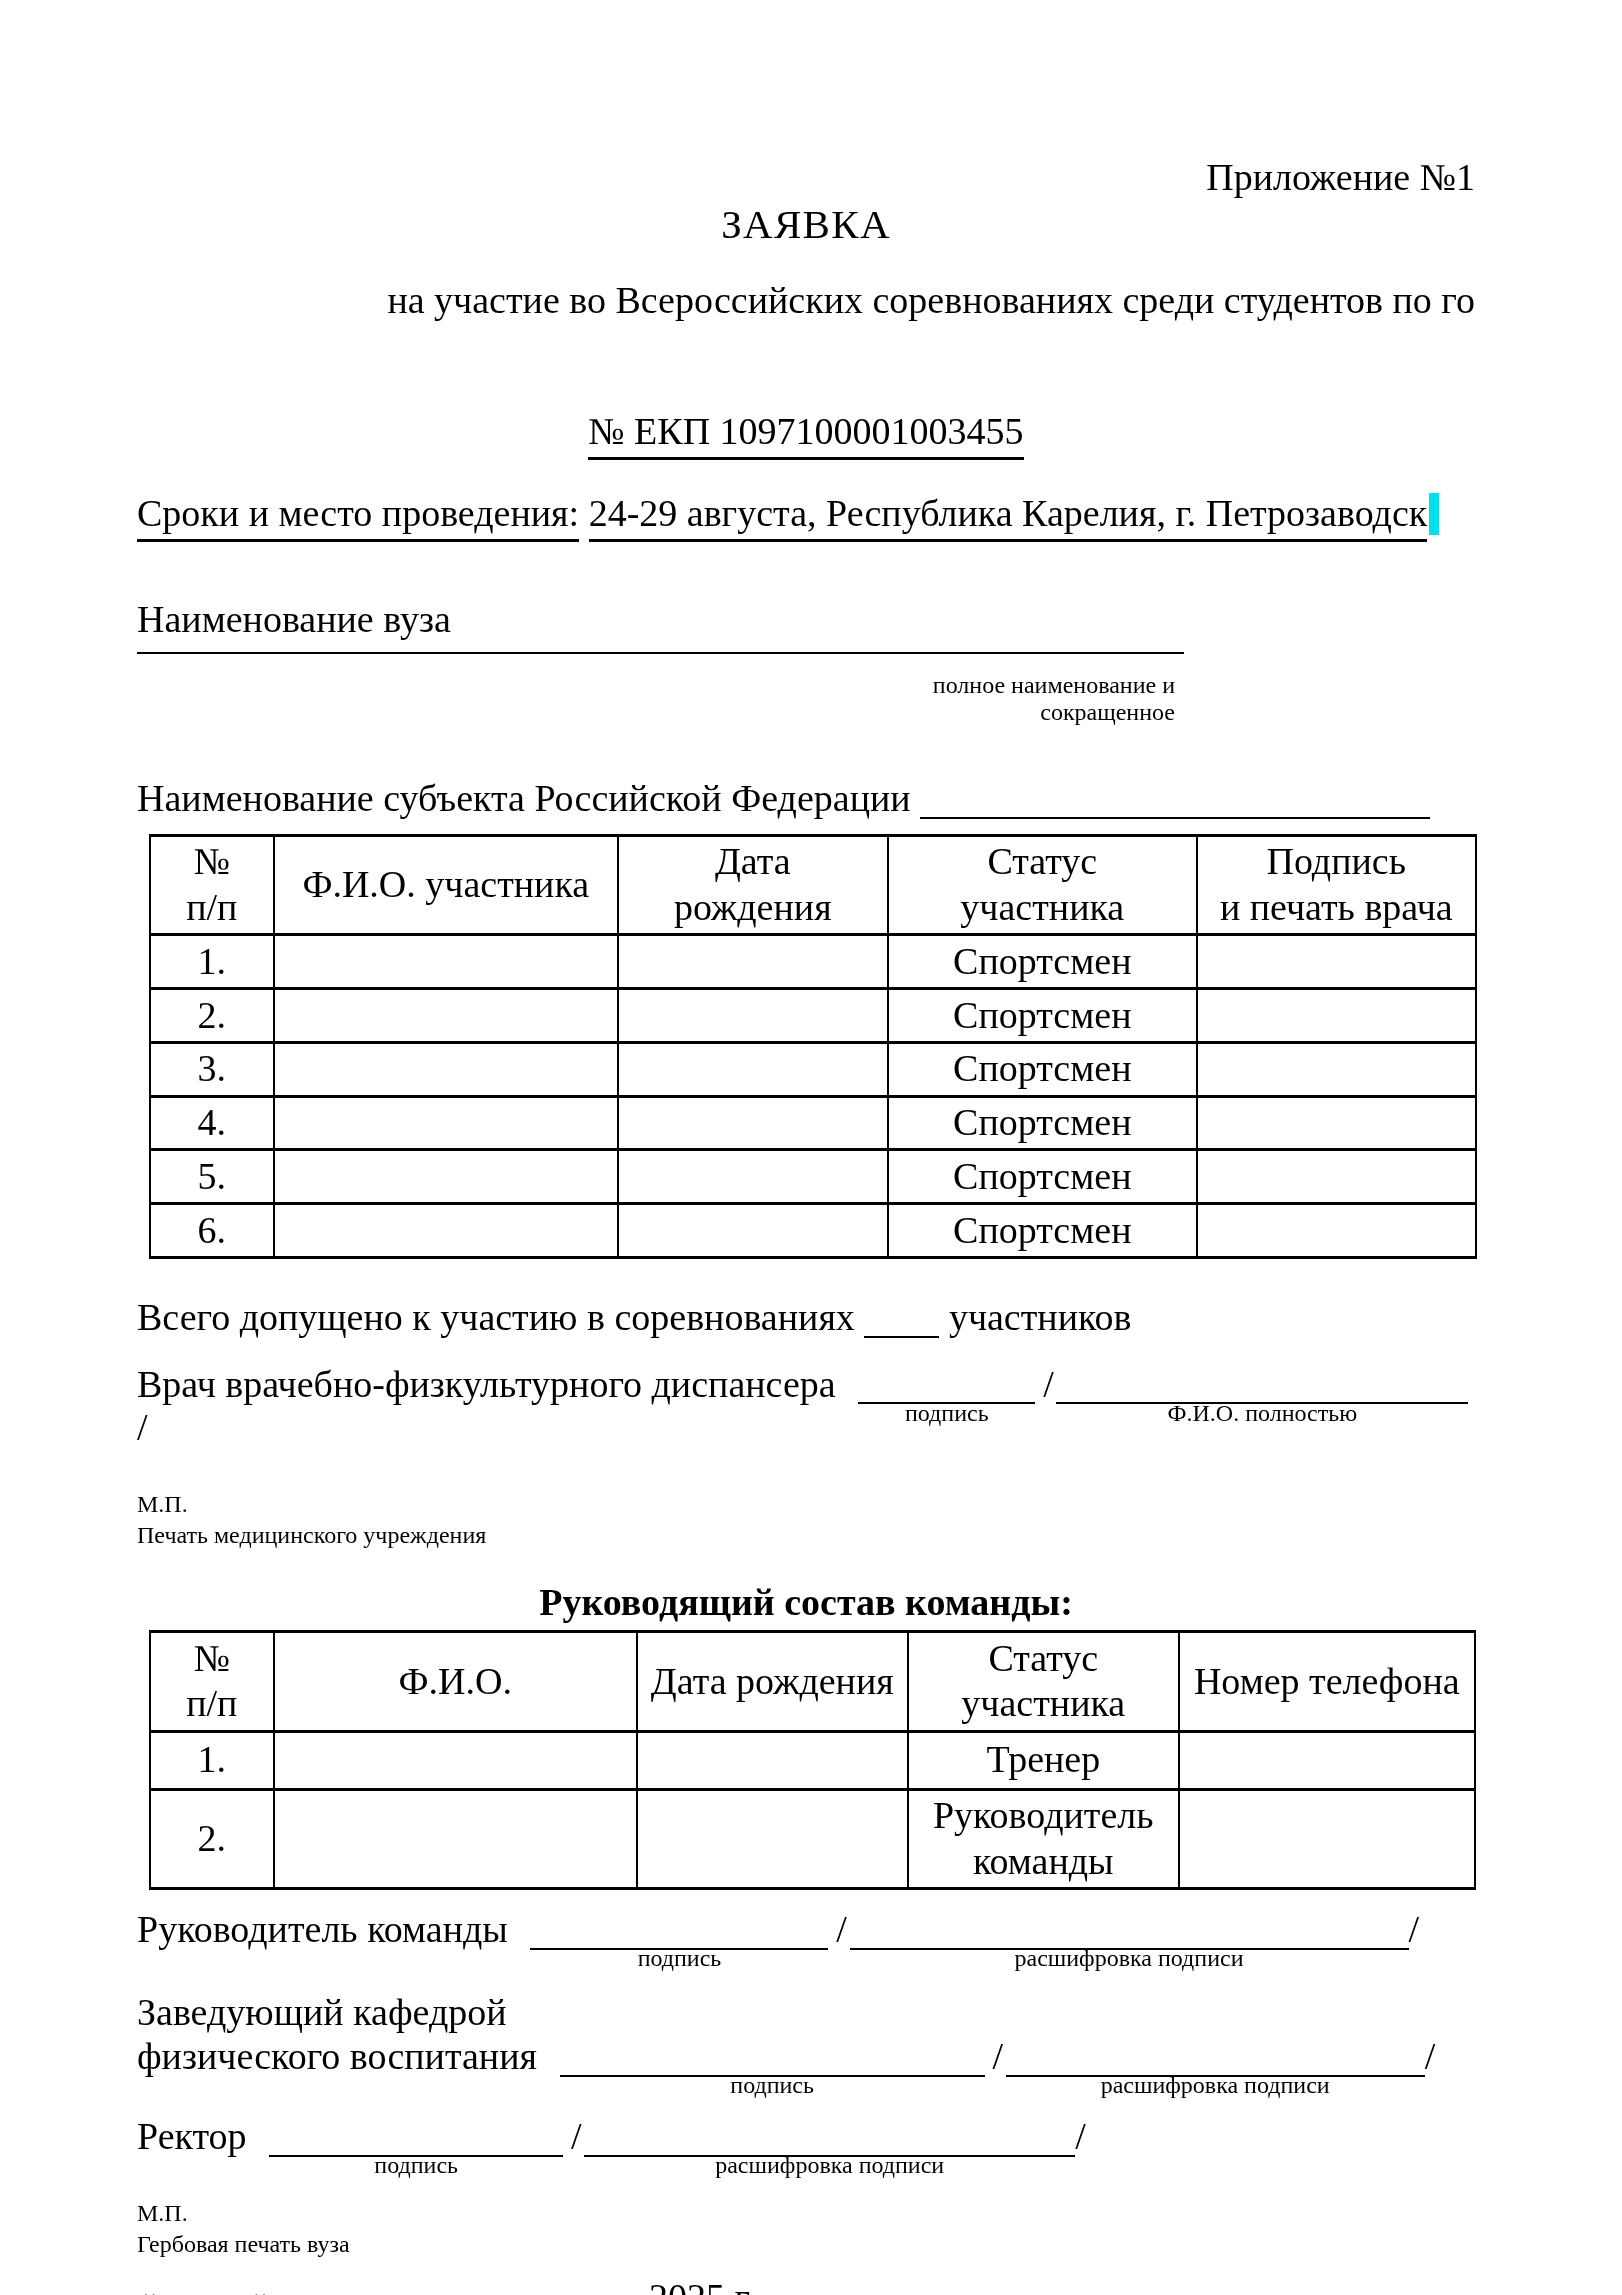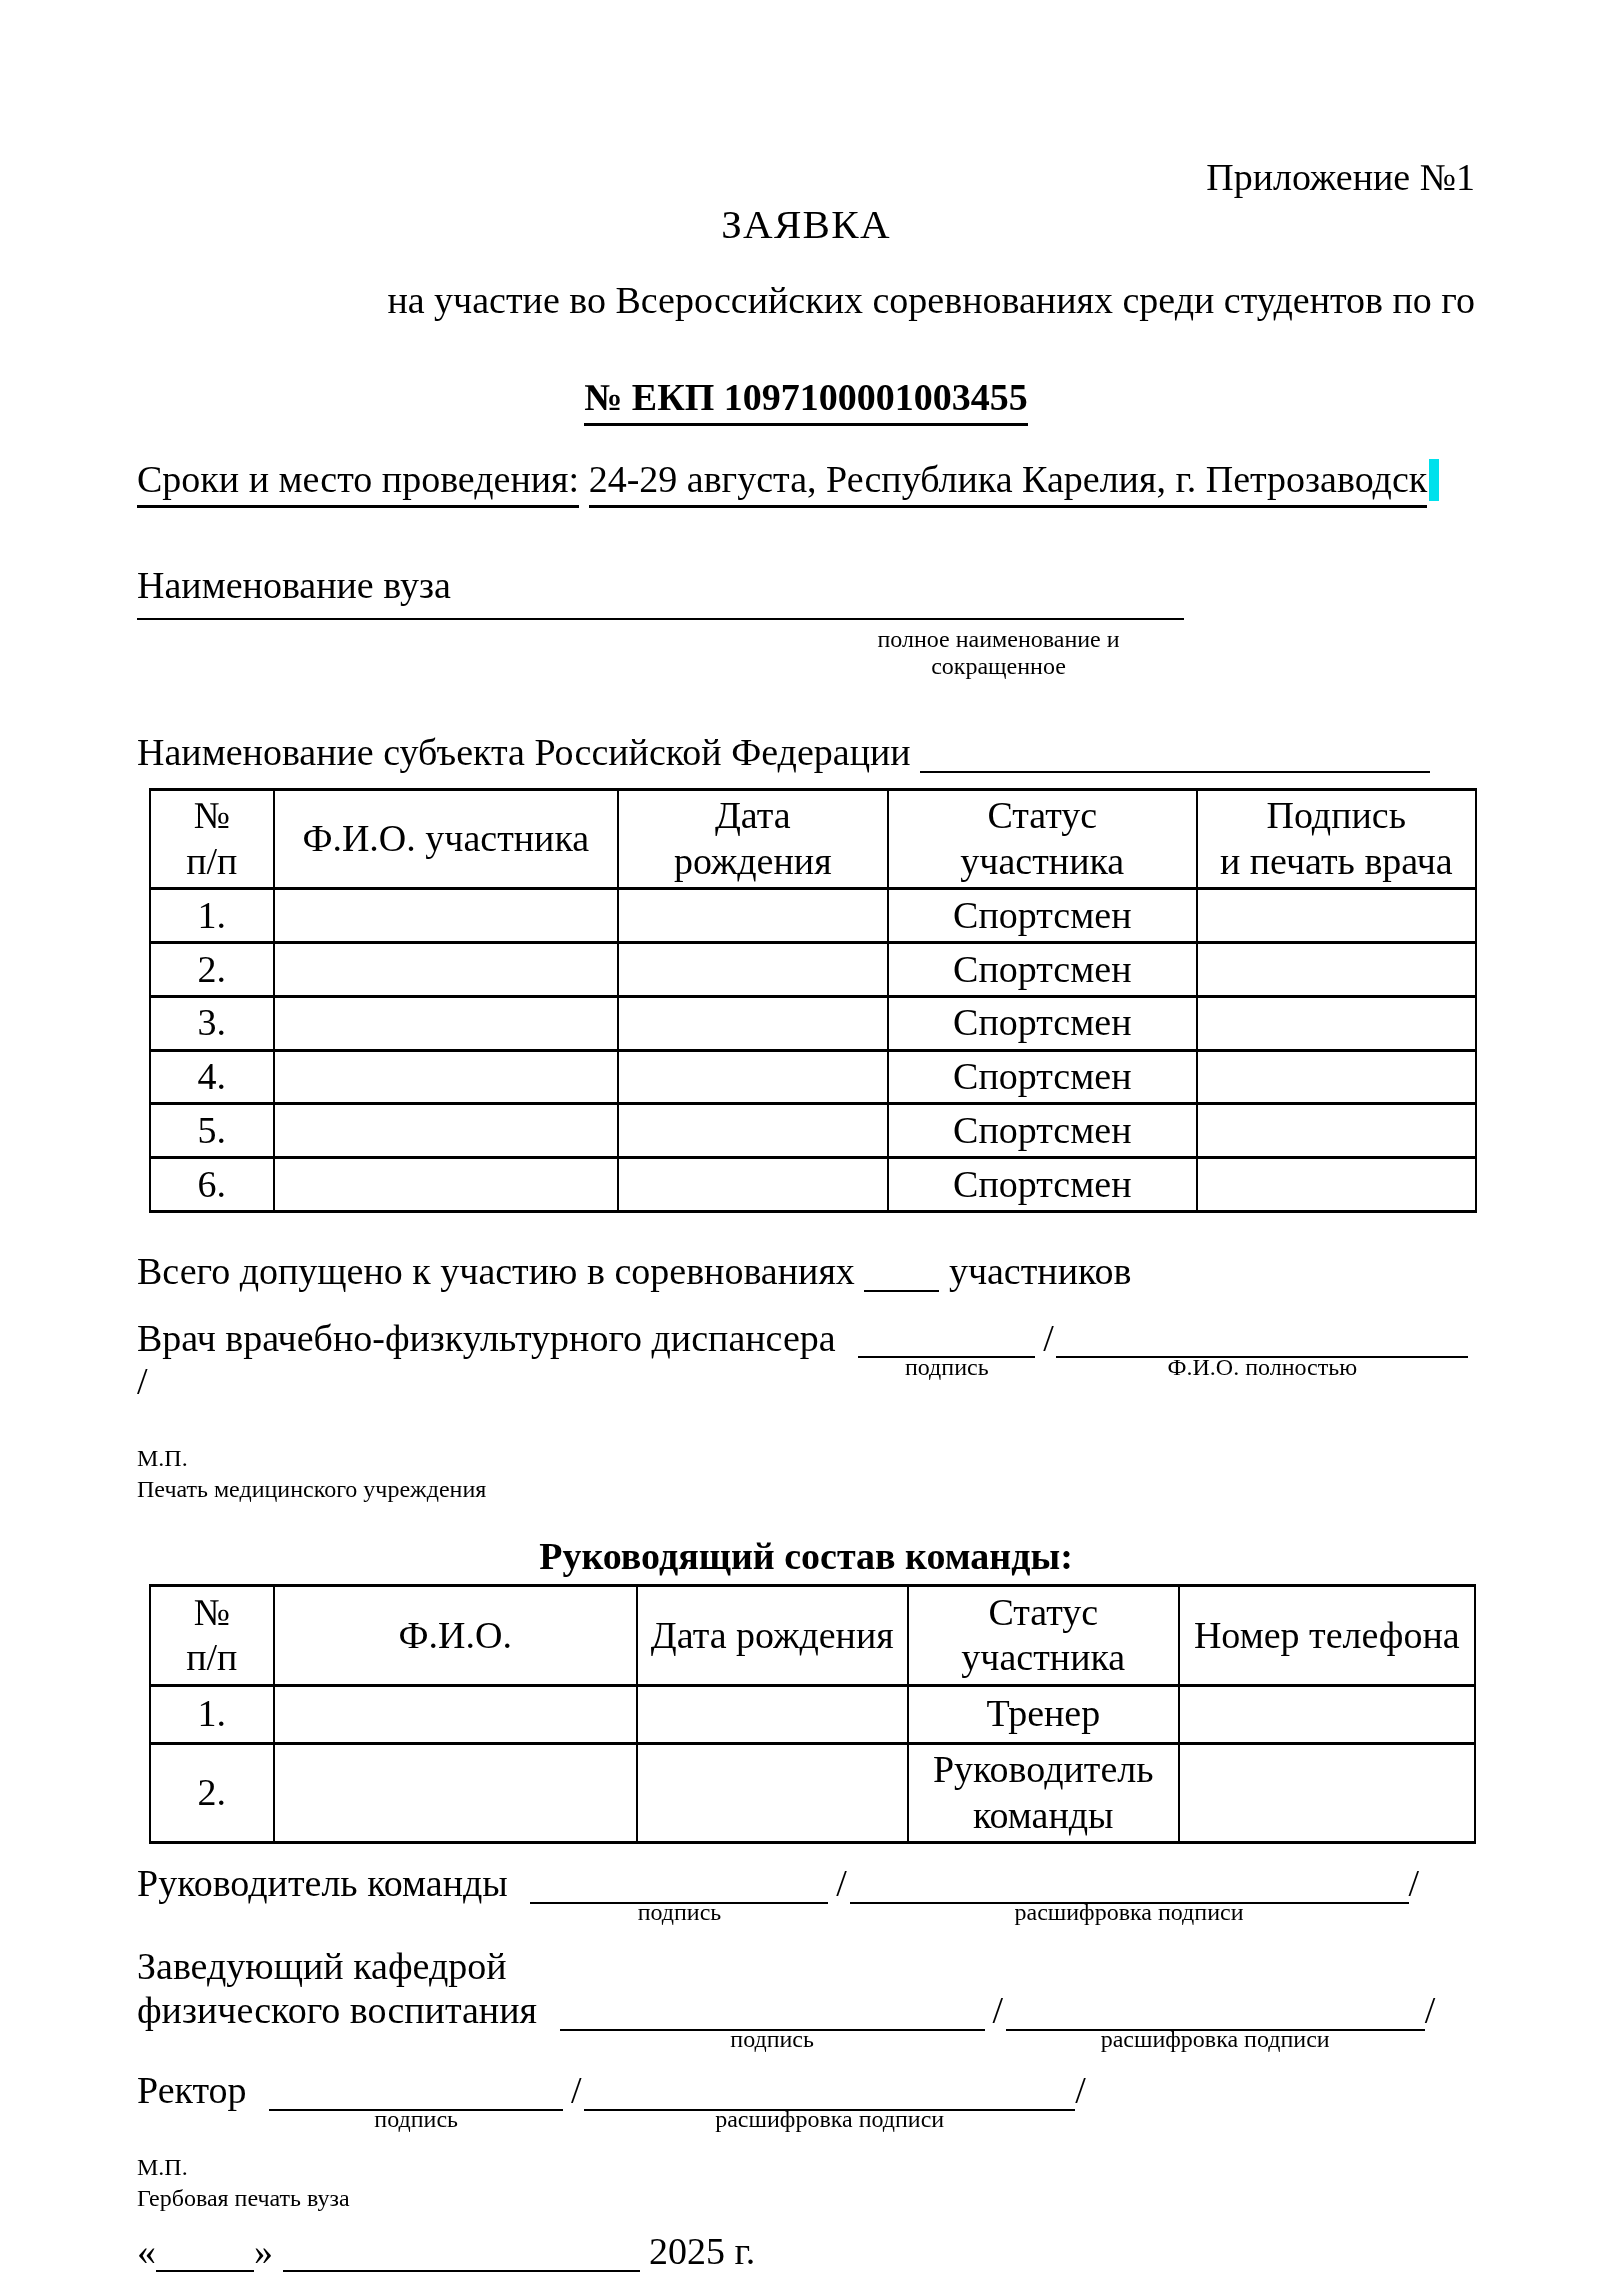--- a/index.html
+++ b/index.html
@@ -9,26 +9,26 @@
     font-size:38px;line-height:1.15;
     box-sizing:border-box;padding:156px 147px 0 137px;
     position:relative;overflow:hidden;
   }
   p{margin:0;}
   .center{text-align:center;}
   .right{text-align:right;}
   .u{border-bottom:3.3px solid #000;padding-bottom:5.2px;}
   .title{font-size:41px;letter-spacing:1.3px;margin-top:1.3px;}
   .subtitle{margin-top:31px;text-align:right;}
-  .ekp{margin-top:53px;font-weight:bold;}
+  .ekp{margin-top:87px;}
   .dates{margin-top:38px;}
   .hl{display:inline-block;width:10.5px;height:42px;vertical-align:-9.2px;margin-left:1.3px;background:#00e1ec;}
   .uni-label{margin-top:63px;}
   .writeline{margin-top:10.5px;width:1047px;height:0;border-bottom:2.6px solid #000;}
-  .uni-caption{margin-top:6px;margin-left:685px;width:353px;font-size:24px;line-height:1.1;text-align:center;}
+  .uni-caption{margin-top:18px;margin-left:685px;width:353px;font-size:24px;line-height:1.1;text-align:right;}
   .region{margin-top:52px;}
   .blank{display:inline-block;border-bottom:2.6px solid #000;height:33px;vertical-align:-7.9px;}
   table{border-collapse:collapse;table-layout:fixed;margin-left:11.8px;width:1326px;}
   th,td{border:2px solid #000;border-top-width:3.9px;border-bottom-width:3.9px;
         font-weight:normal;text-align:center;vertical-align:middle;
         font-size:38px;line-height:1.2;white-space:pre-line;overflow:hidden;padding:2.6px 5.2px;box-sizing:border-box;}
   .t1{margin-top:13px;}
   .t1 th{height:92px;}
   .t1 td{height:52px;}
   .t2{margin-top:5.2px;}

